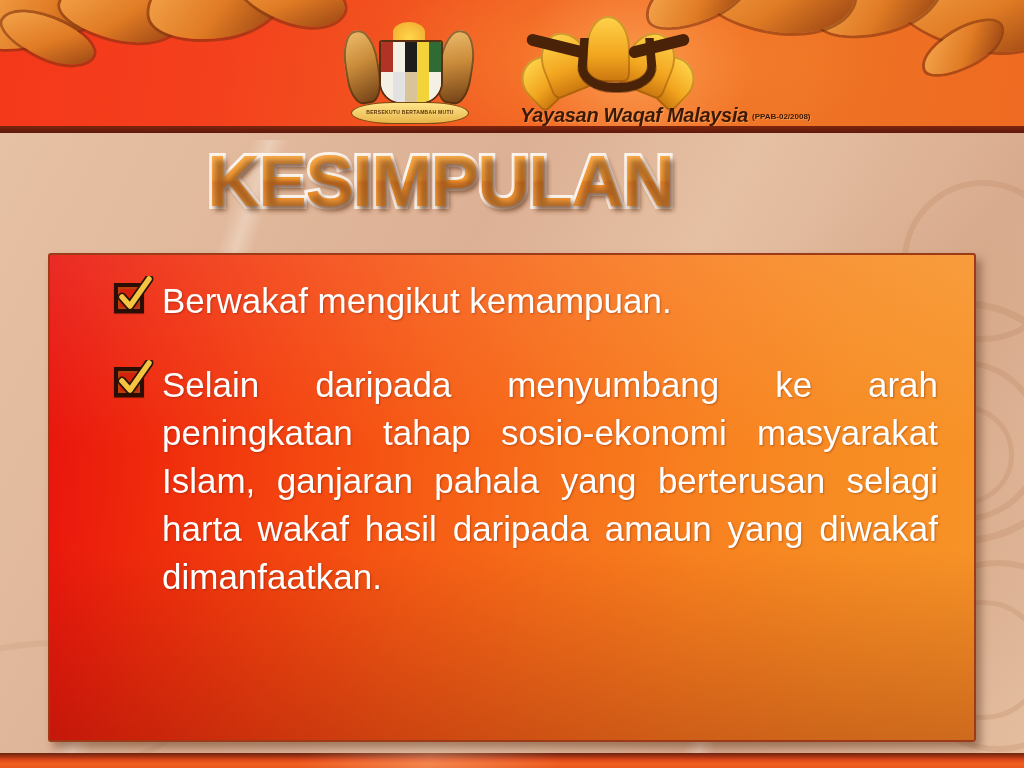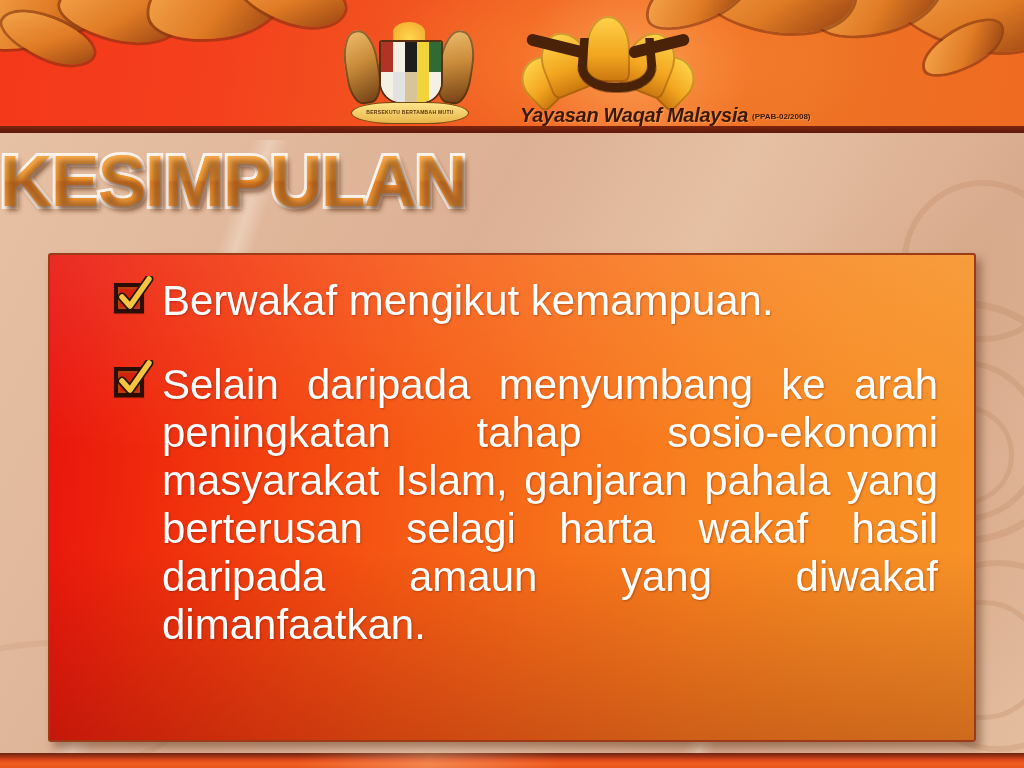--- a/index.html
+++ b/index.html
@@ -92,21 +92,21 @@
   #ywm-logo .wg-l{left:-2px;transform:rotate(14deg);}
   #ywm-logo .wg-r{right:-2px;transform:rotate(-14deg);}
 
   #ywm-name{position:absolute;left:500px;top:104px;width:300px;
     font-family:"Liberation Sans",sans-serif;font-weight:bold;font-style:italic;
     font-size:20px;color:#3a1a06;letter-spacing:-.3px;white-space:nowrap;
     text-shadow:1px 1px 0 rgba(255,200,140,.35);margin-left:20px;}
   #ywm-reg{font-size:8px;font-style:normal;letter-spacing:0;vertical-align:3px;margin-left:4px;}
 
   
-  #title-wrap{position:absolute;left:0;top:142px;width:881px;text-align:left;}
+  #title-wrap{position:absolute;left:0;top:142px;width:881px;text-align:center;}
   #title{
     display:inline-block;position:relative;
     font-family:"Liberation Sans", sans-serif;font-weight:bold;
     font-size:72px;line-height:78px;letter-spacing:-1px;
     color:#f29a3c;
     -webkit-text-stroke:6px #fdf4ec;
     paint-order:stroke fill;
     text-shadow:3px 4px 5px rgba(90,45,15,.45);
   }
   #title::after{
@@ -136,21 +136,21 @@
   #content-box .box-gloss{
     position:absolute;left:0;top:0;width:100%;height:40%;pointer-events:none;
     background:linear-gradient(180deg, rgba(255,255,255,.10), rgba(255,255,255,0));
   }
 
   .bullet{position:relative;display:block;padding-left:54px;margin:0 0 36px 0;}
   .bullet:last-child{margin-bottom:0;}
   .bullet .btext{
     display:block;
     font-family:"Liberation Sans", sans-serif;
-    font-size:42px;line-height:48px;color:#ffffff;
+    font-size:35px;line-height:48px;color:#ffffff;
     text-align:justify;text-justify:inter-word;
     text-shadow:1px 1px 2px rgba(90,20,5,.35);
   }
   .bullet .btext::after{content:"";display:inline-block;width:100%;}
   .bullet.nojust .btext{text-align:left;}
   .bullet.nojust .btext::after{display:none;}
 
   
   .chk{position:absolute;left:6px;top:6px;width:34px;height:32px;}
   .chk .bx{position:absolute;left:0;top:0;width:30px;height:30px;box-sizing:border-box;

